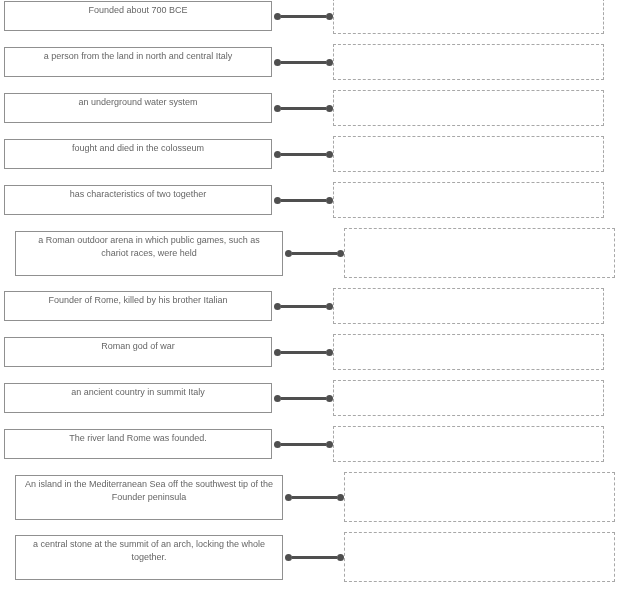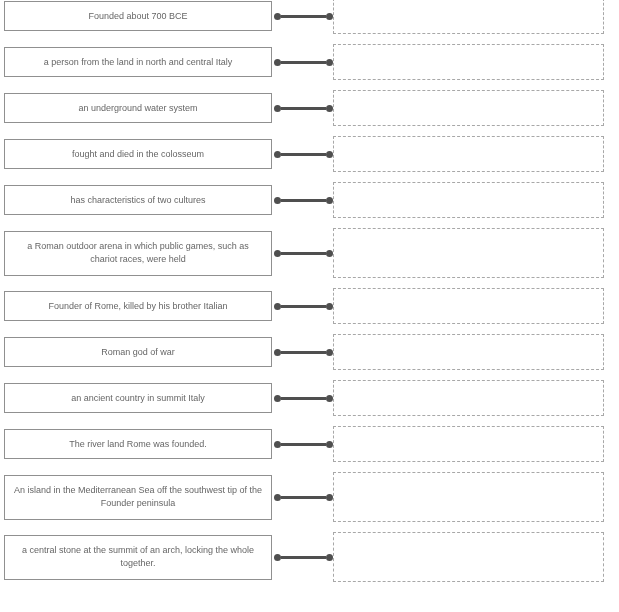--- a/index.html
+++ b/index.html
@@ -13,29 +13,29 @@
   }
   .match-list {
     margin: -2px 0 0 4px;
   }
   .match-row {
     display: flex;
     align-items: center;
     height: 36px;
     margin-bottom: 10px;
   }
-  .match-row.tall { height: 50px; }
+  .match-row.tall { height: 50px; margin-left: 11px; }
   .prompt-box {
     width: 268px;
     height: 30px;
     flex: none;
     border: 1px solid var(--prompt-border, #909090);
     background: #ffffff;
     display: flex;
-    align-items: center;
+    align-items: flex-start;
     justify-content: center;
     text-align: center;
     padding: 2px 9px;
   }
   .match-row.tall .prompt-box { height: 45px; }
   .prompt-text {
     font-size: 9px;
     line-height: 13px;
     color: var(--text, #666666);
   }
@@ -118,21 +118,21 @@
     <div class="connector">
       <span class="dot"></span>
       <span class="line"></span>
       <span class="dot"></span>
     </div>
     <div class="answer-slot"></div>
   </div>
 
   <div class="match-row">
     <div class="prompt-box">
-      <span class="prompt-text">has characteristics of two cultures</span>
+      <span class="prompt-text">has characteristics of two together</span>
     </div>
     <div class="connector">
       <span class="dot"></span>
       <span class="line"></span>
       <span class="dot"></span>
     </div>
     <div class="answer-slot"></div>
   </div>
 
   <div class="match-row tall">

